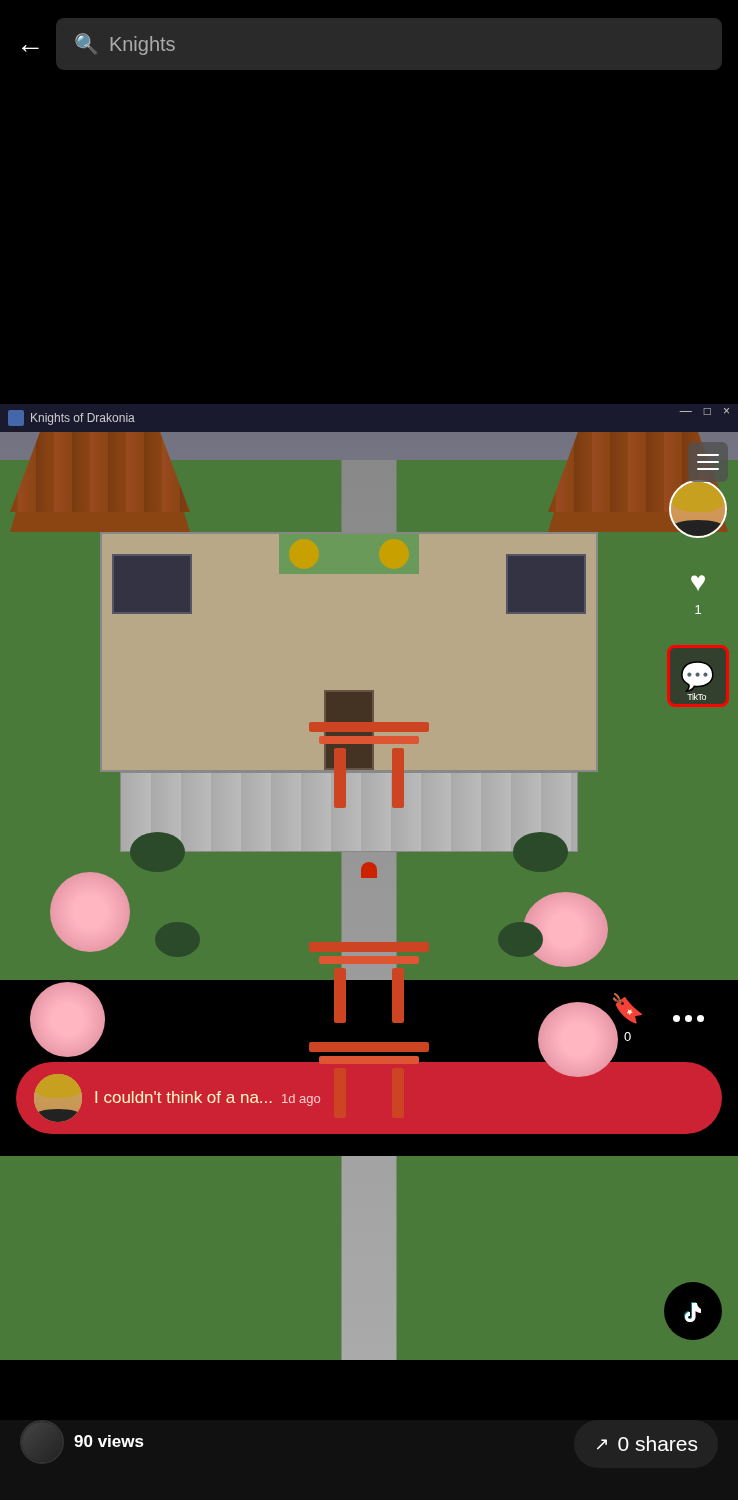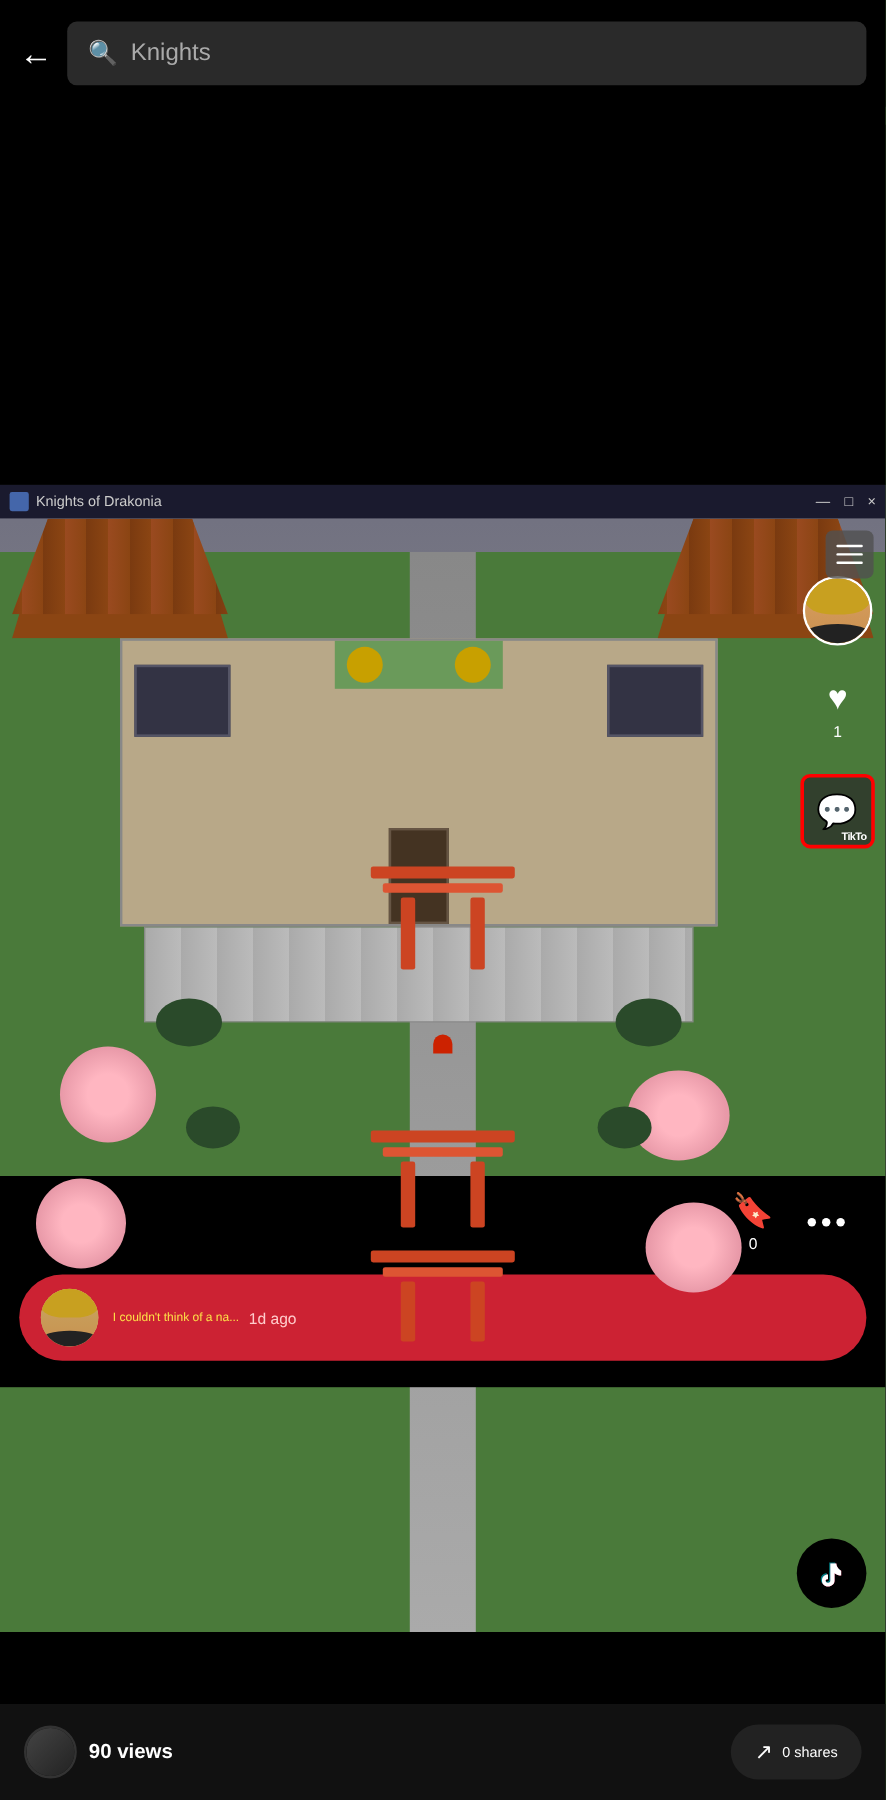--- a/index.html
+++ b/index.html
@@ -68,21 +68,20 @@
       overflow: hidden;
     }
 
     
     .window-titlebar {
       position: absolute;
       top: 0; left: 0; right: 0;
       height: 28px;
       background: #1a1a2e;
       display: flex;
-      align-items: center;
       padding: 0 8px;
       justify-content: space-between;
       z-index: 5;
     }
     .window-title-left {
       display: flex;
       align-items: center;
       gap: 6px;
       font-size: 12px;
       color: #ccc;
@@ -195,24 +194,24 @@
       position: relative;
       cursor: pointer;
     }
     .comment-bubble {
       font-size: 28px;
       color: #fff;
     }
     .tiktok-watermark {
       position: absolute;
       bottom: 2px;
-      right: 4px;
+      right: 20px;
       font-size: 9px;
       color: #fff;
-      font-weight: bold;
+      font-weight: normal;
       letter-spacing: -0.5px;
       text-align: center;
     }
 
     
     .below-video {
       position: absolute;
       top: 980px;
       left: 0; right: 0;
       background: #000;
@@ -279,22 +278,22 @@
     }
     .comment-text-block {
       flex: 1;
     }
     .comment-top-row {
       display: flex;
       align-items: center;
       gap: 8px;
     }
     .comment-username {
-      font-size: 10px;
-      color: #fde047;
+      font-size: 17px;
+      color: #fef9c3;
       white-space: nowrap;
       overflow: hidden;
       text-overflow: ellipsis;
       max-width: 200px;
     }
     .comment-time {
       font-size: 13px;
       color: #ffcccc;
       white-space: nowrap;
     }
@@ -322,21 +321,21 @@
     }
 
     
     .bottom-bar {
       position: absolute;
       bottom: 0;
       left: 0; right: 0;
       height: 80px;
       background: #111;
       display: flex;
-      align-items: center;
+      align-items: flex-start;
       justify-content: space-between;
       padding: 0 20px;
     }
 
     .views-section {
       display: flex;
       align-items: center;
       gap: 10px;
       cursor: pointer;
     }
@@ -361,21 +360,21 @@
       display: flex;
       align-items: center;
       gap: 8px;
       cursor: pointer;
     }
     .shares-icon {
       font-size: 18px;
       color: #fff;
     }
     .shares-text {
-      font-size: 12px;
+      font-size: 21px;
       color: #fff;
       font-weight: 500;
     }
 
     
     .avatar-face {
       width: 100%;
       height: 100%;
       position: relative;
       background: linear-gradient(180deg, #dba060 0%, #c89050 100%);

